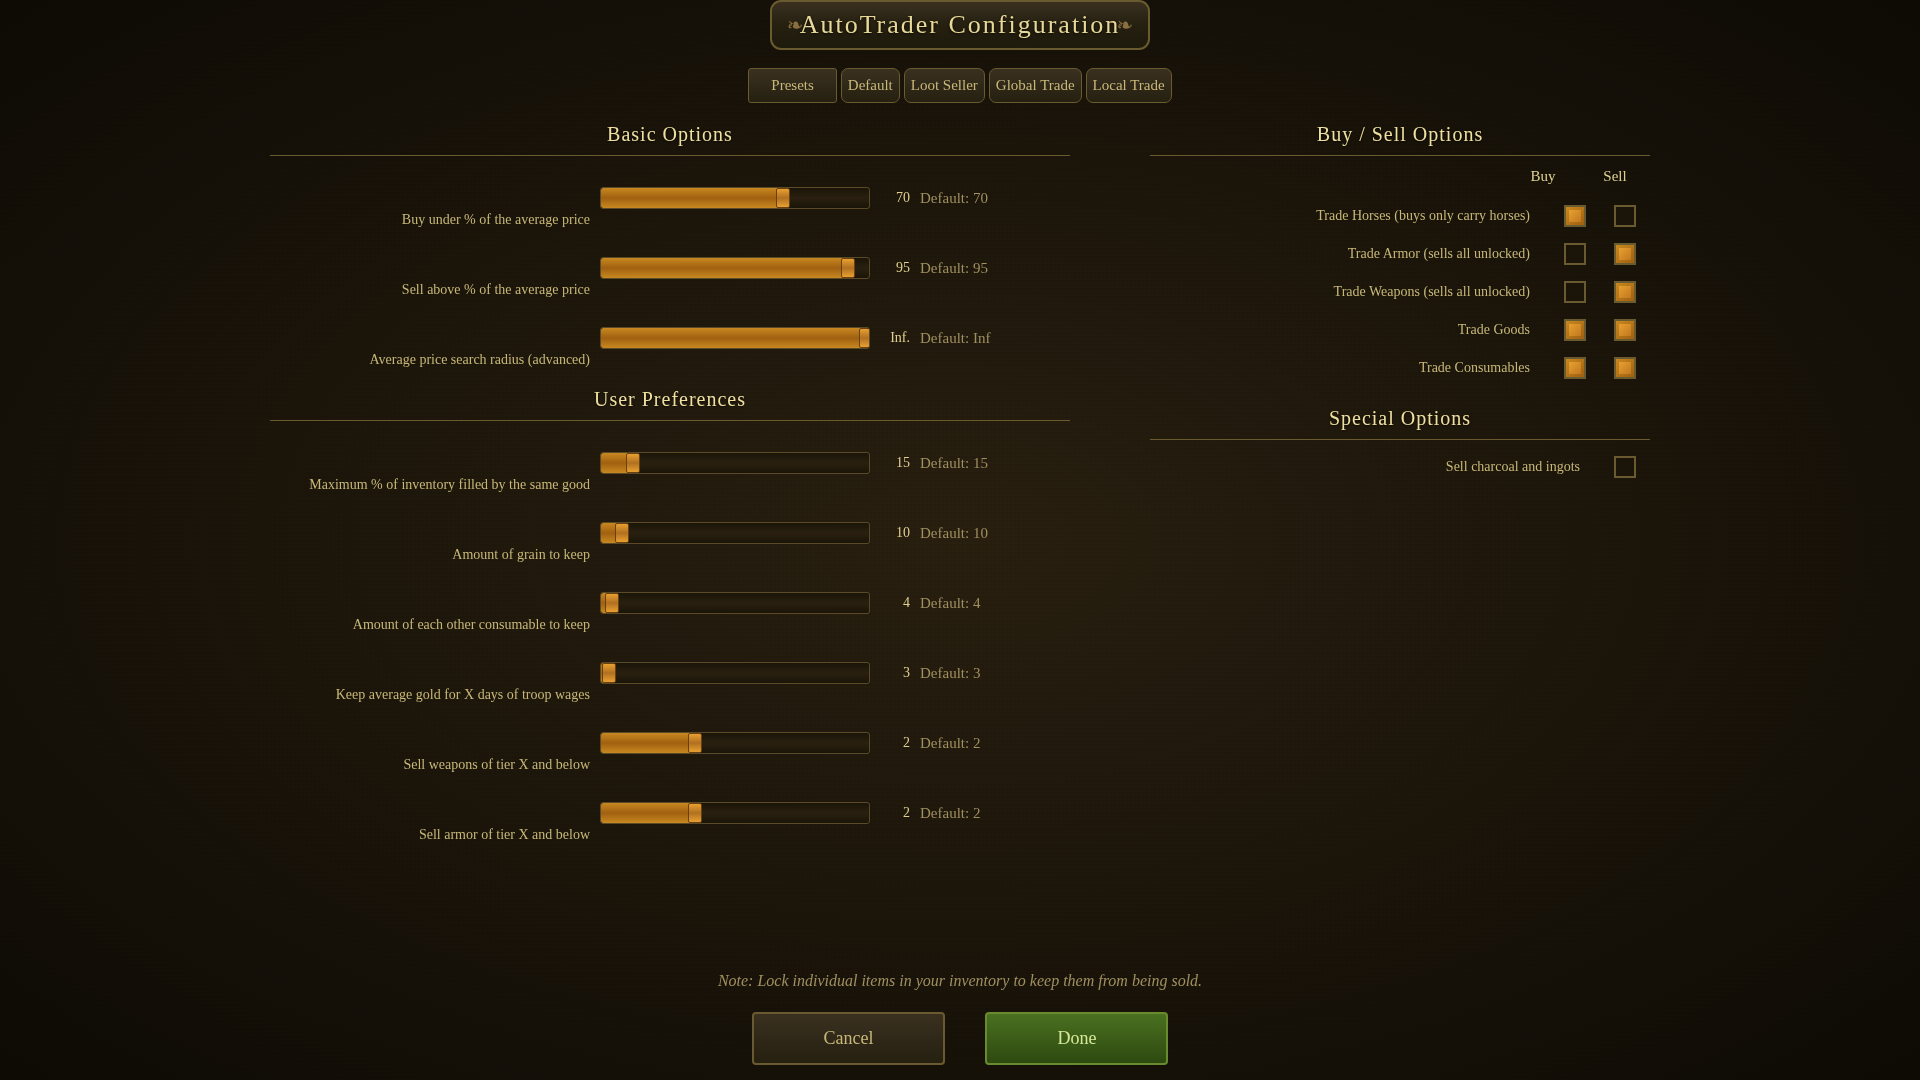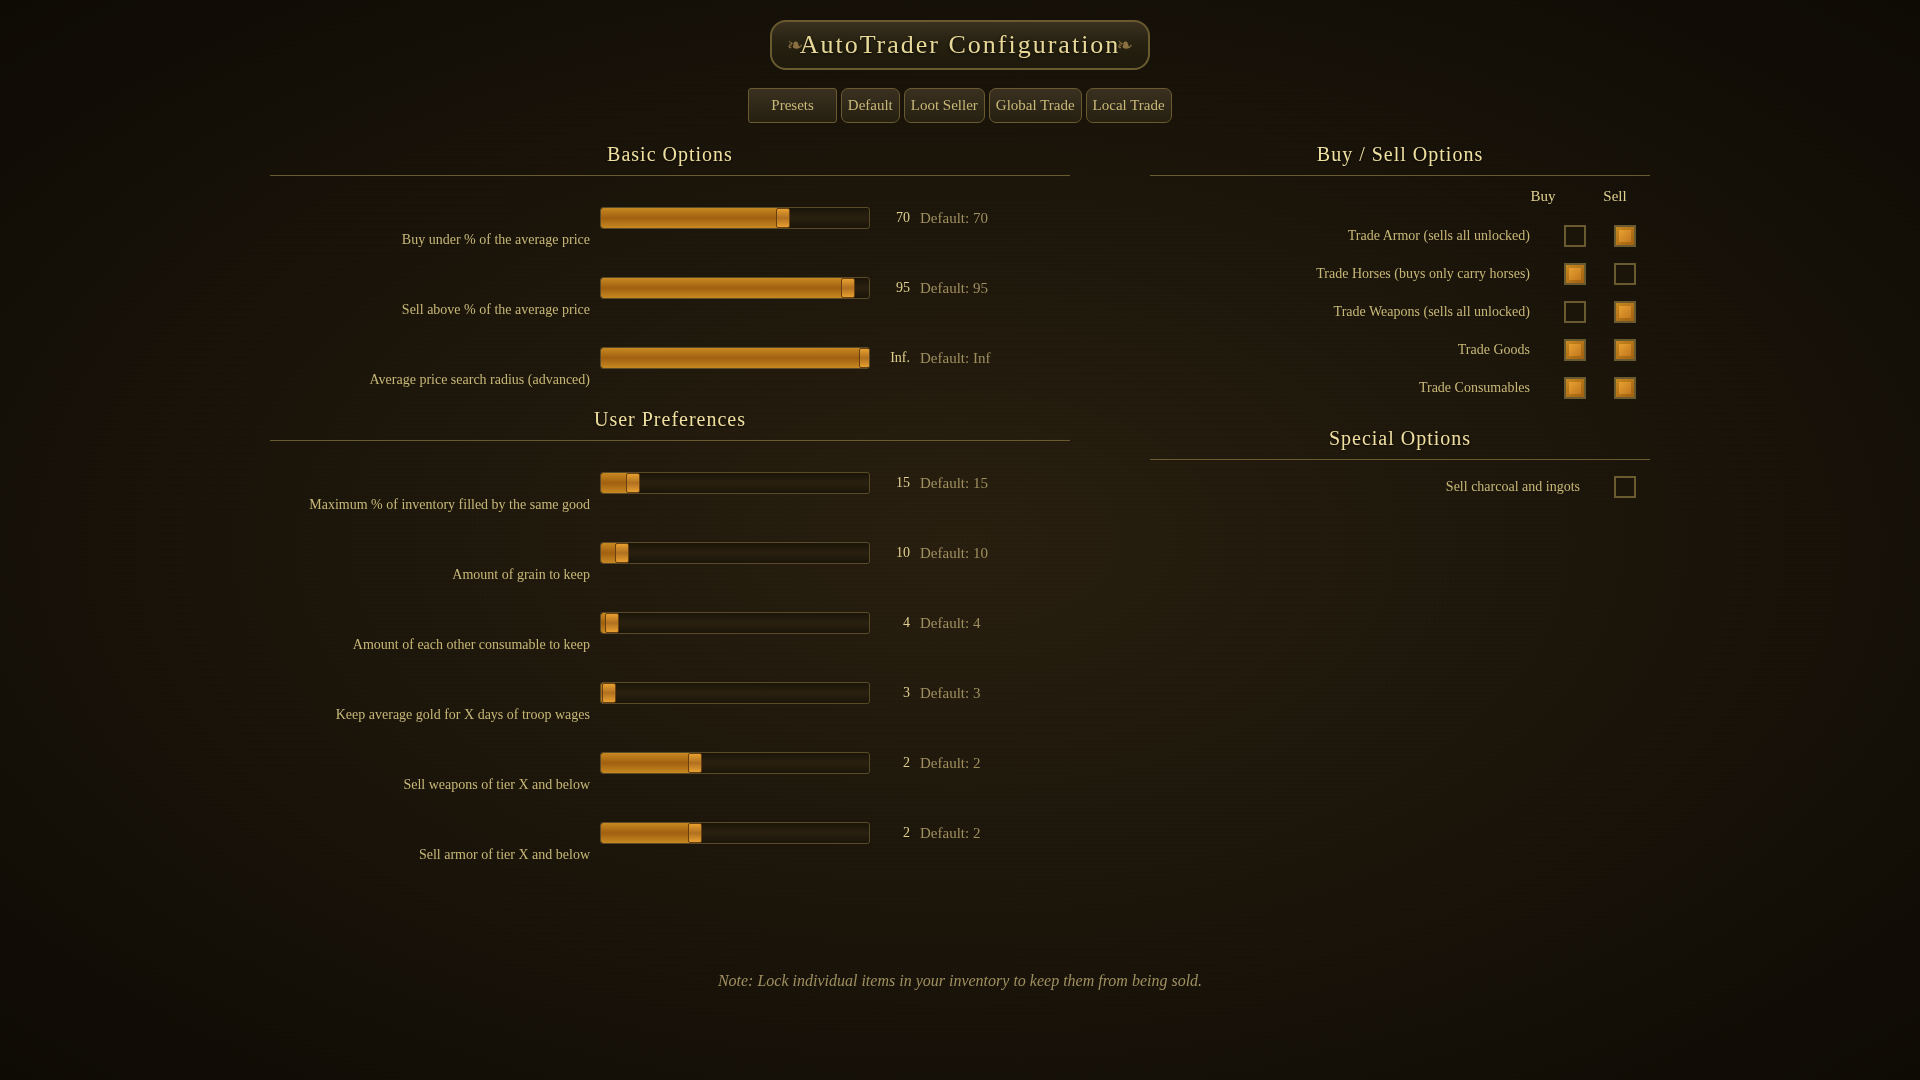--- a/index.html
+++ b/index.html
@@ -33,24 +33,24 @@
       z-index: 1;
       width: 100%;
       height: 100%;
       display: flex;
       flex-direction: column;
       align-items: center;
     }
 
     
     .title-bar {
-      margin-top: 20px;
+      margin-top: 0;
       background: linear-gradient(180deg, #3a3020 0%, #252010 50%, #1e1a0c 100%);
       border: 2px solid #6a5a30;
-      border-radius: 16px;
+      border-radius: 11px;
       padding: 8px 28px;
       position: relative;
     }
     .title-bar::before, .title-bar::after {
       content: '❧';
       position: absolute;
       top: 50%;
       transform: translateY(-50%);
       color: #8a7040;
       font-size: 20px;
@@ -461,36 +461,36 @@
 
       <div>
         <div class="section-header">Buy / Sell Options</div>
 
         <div class="buy-sell-header">
           <div class="buy-sell-col-label">Buy</div>
           <div class="buy-sell-col-label">Sell</div>
         </div>
 
         <div class="trade-row">
+          <div class="trade-label">Trade Horses (buys only carry horses)</div>
+          <div class="checkbox-cell">
+            <div class="game-checkbox checked"></div>
+          </div>
+          <div class="checkbox-cell">
+            <div class="game-checkbox"></div>
+          </div>
+        </div>
+
+        <div class="trade-row">
           <div class="trade-label">Trade Armor (sells all unlocked)</div>
           <div class="checkbox-cell">
             <div class="game-checkbox"></div>
           </div>
           <div class="checkbox-cell">
             <div class="game-checkbox checked"></div>
-          </div>
-        </div>
-
-        <div class="trade-row">
-          <div class="trade-label">Trade Horses (buys only carry horses)</div>
-          <div class="checkbox-cell">
-            <div class="game-checkbox checked"></div>
-          </div>
-          <div class="checkbox-cell">
-            <div class="game-checkbox"></div>
           </div>
         </div>
 
         <div class="trade-row">
           <div class="trade-label">Trade Weapons (sells all unlocked)</div>
           <div class="checkbox-cell">
             <div class="game-checkbox"></div>
           </div>
           <div class="checkbox-cell">
             <div class="game-checkbox checked"></div>
@@ -527,14 +527,18 @@
             <div class="game-checkbox"></div>
           </div>
         </div>
       </div>
 
     </div>
   </div>
 
   <div class="bottom-note">Note: Lock individual items in your inventory to keep them from being sold.</div>
 
+  <div class="bottom-buttons">
+    <button class="btn-cancel">Cancel</button>
+    <button class="btn-done">Done</button>
+  </div>
 
 </div>
 
 </body></html>

